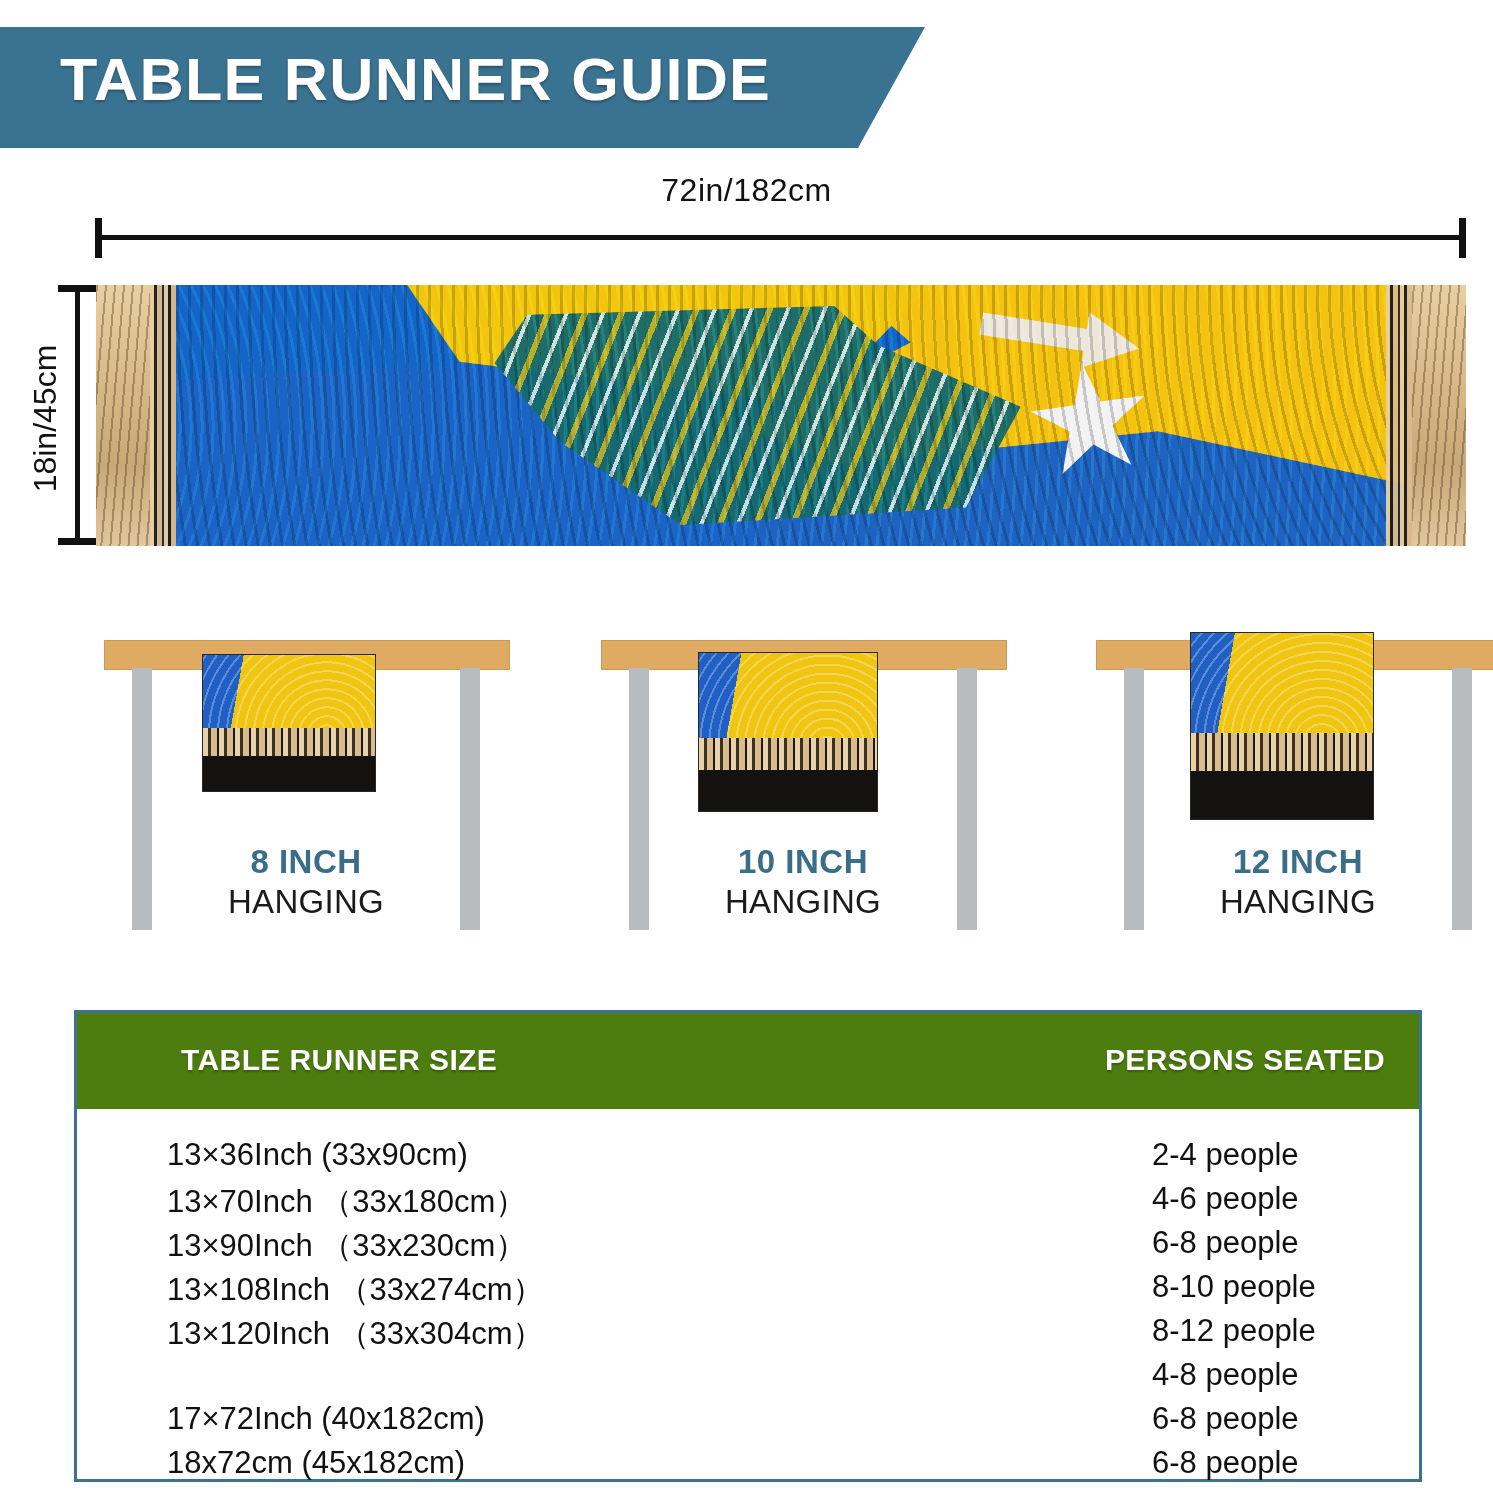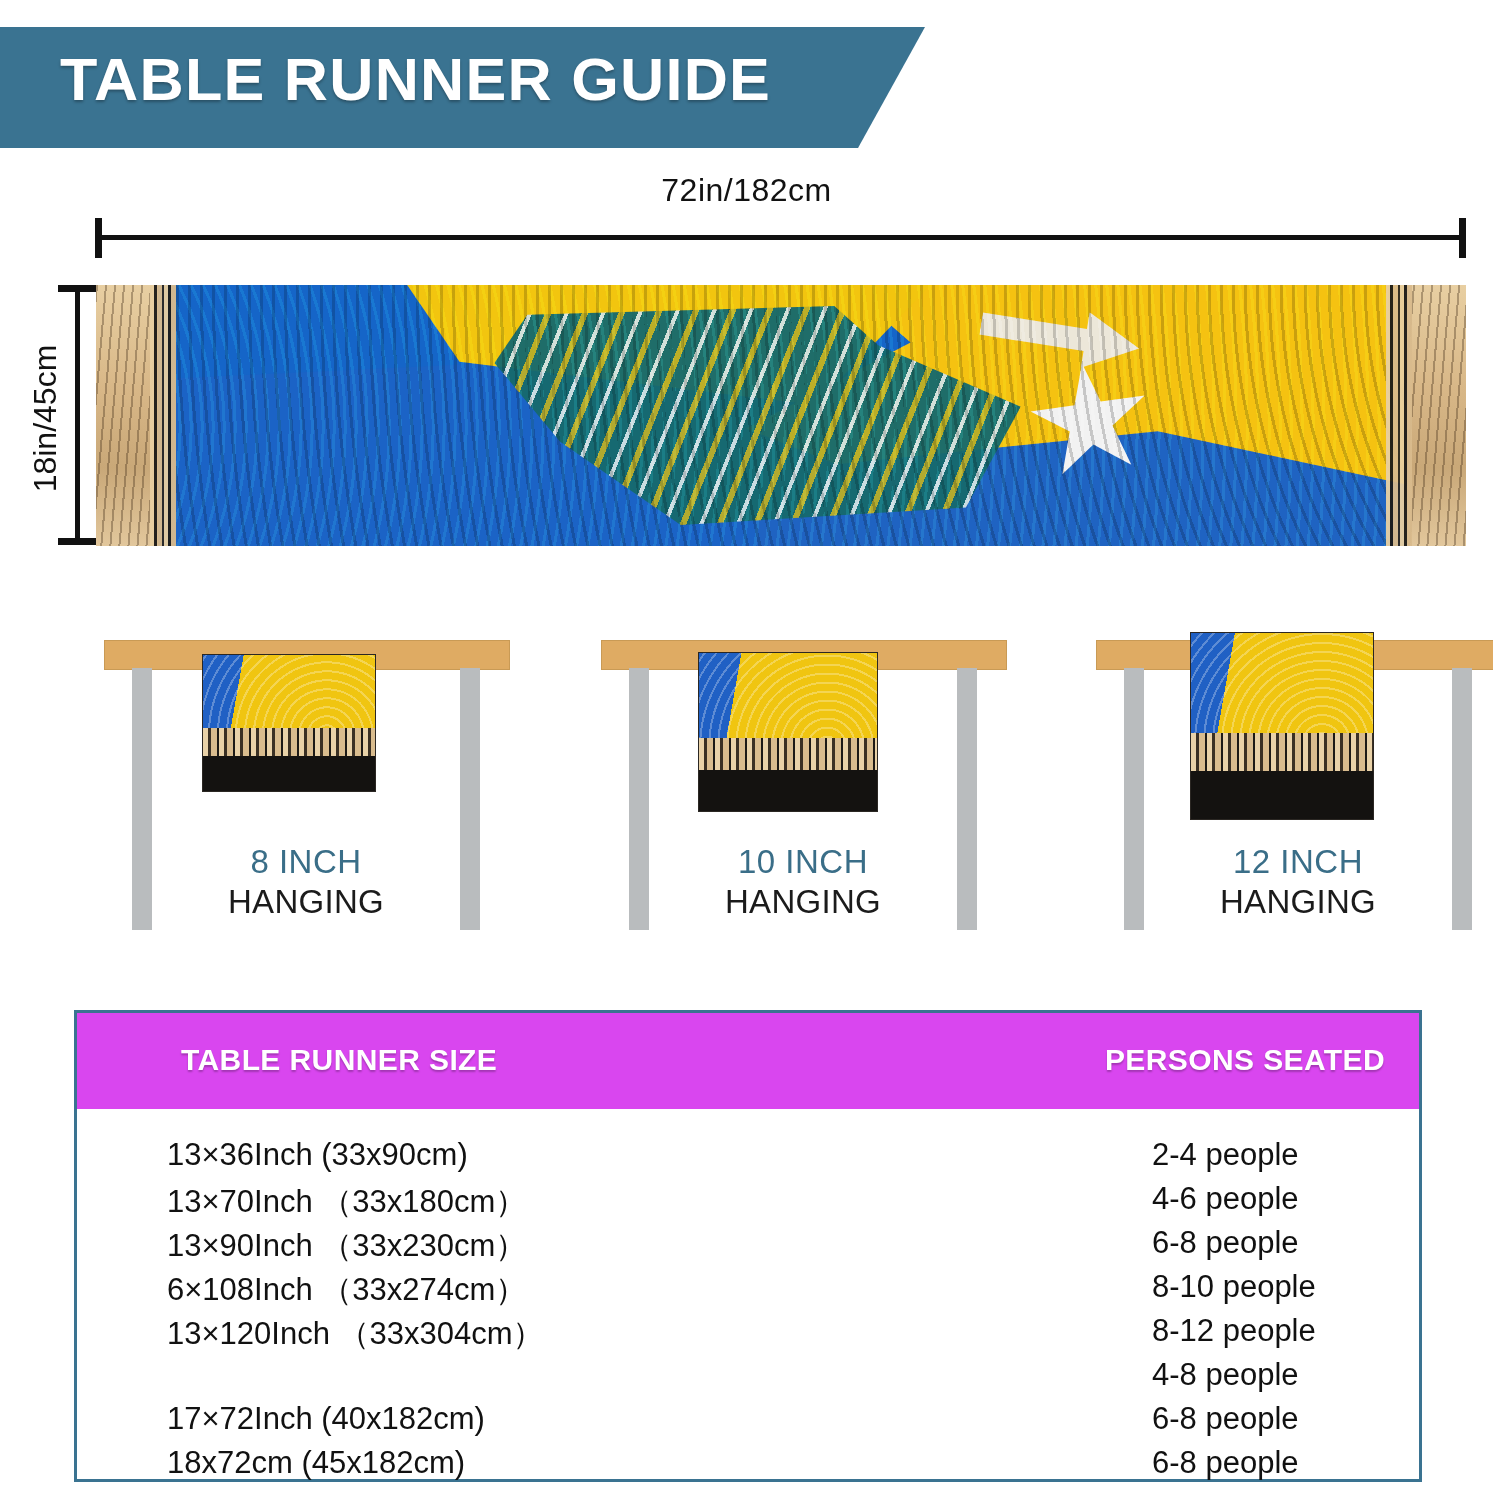--- a/index.html
+++ b/index.html
@@ -100,28 +100,28 @@
   .rd-top{position:absolute;left:0;right:0;top:0;height:54%;
      background:linear-gradient(100deg,#2060c4 0 22%,#f0c511 22% 100%);}
   .rd-top:after{content:"";position:absolute;inset:0;
      background:repeating-radial-gradient(circle at 72% 110%,
         rgba(255,255,255,.28) 0 2px, rgba(0,0,0,0) 2px 9px);}
   .rd-wood{position:absolute;left:0;right:0;top:54%;height:20%;
      background:repeating-linear-gradient(90deg,
         #e9d2a8 0 5px, #3a3024 5px 8px, #d9bc8e 8px 14px, #1d1a16 14px 16px);}
   .rd-black{position:absolute;left:0;right:0;top:74%;bottom:0;background:#141210;}
   .fig-caption{position:absolute;left:0;width:100%;text-align:center;}
-  .cap-inch{font-size:33px;font-weight:400;color:#3a6e88;letter-spacing:.5px;}
+  .cap-inch{font-size:33px;font-weight:700;color:#3a6e88;letter-spacing:.5px;}
   .cap-hang{font-size:33px;color:#1b1b1b;letter-spacing:.3px;margin-top:2px;}
 
   
   #size-table{position:absolute;left:74px;top:1010px;width:1348px;height:472px;
      border:3px solid #3a7391;background:#fff;box-sizing:border-box;}
   #size-table-head{position:absolute;left:0;top:0;width:100%;height:96px;
-     background:#d946ef;}
+     background:#4d7c0f;}
   .th{position:absolute;top:30px;font-size:30px;font-weight:700;color:#fff;
      letter-spacing:.4px;text-shadow:0 2px 2px rgba(0,0,0,.25);white-space:nowrap;}
   .th.left{left:104px;} .th.right{right:34px;}
   #size-rows{position:absolute;left:0;top:96px;right:0;bottom:0;padding-top:28px;
      box-sizing:border-box;}
   .srow{position:relative;height:44px;}
   .c-size{position:absolute;left:90px;font-size:31px;color:#111;white-space:nowrap;}
   .c-people{position:absolute;left:1075px;font-size:31px;color:#111;white-space:nowrap;}
 </style>
 </head>
@@ -223,21 +223,21 @@
       </div>
       <div class="srow">
         <div class="c-size">13×70Inch （33x180cm）</div>
         <div class="c-people">4-6 people</div>
       </div>
       <div class="srow">
         <div class="c-size">13×90Inch （33x230cm）</div>
         <div class="c-people">6-8 people</div>
       </div>
       <div class="srow">
-        <div class="c-size">6×108Inch （33x274cm）</div>
+        <div class="c-size">13×108Inch （33x274cm）</div>
         <div class="c-people">8-10 people</div>
       </div>
       <div class="srow">
         <div class="c-size">13×120Inch （33x304cm）</div>
         <div class="c-people">8-12 people</div>
       </div>
       <div class="srow">
         <div class="c-people">4-8 people</div>
       </div>
       <div class="srow">

